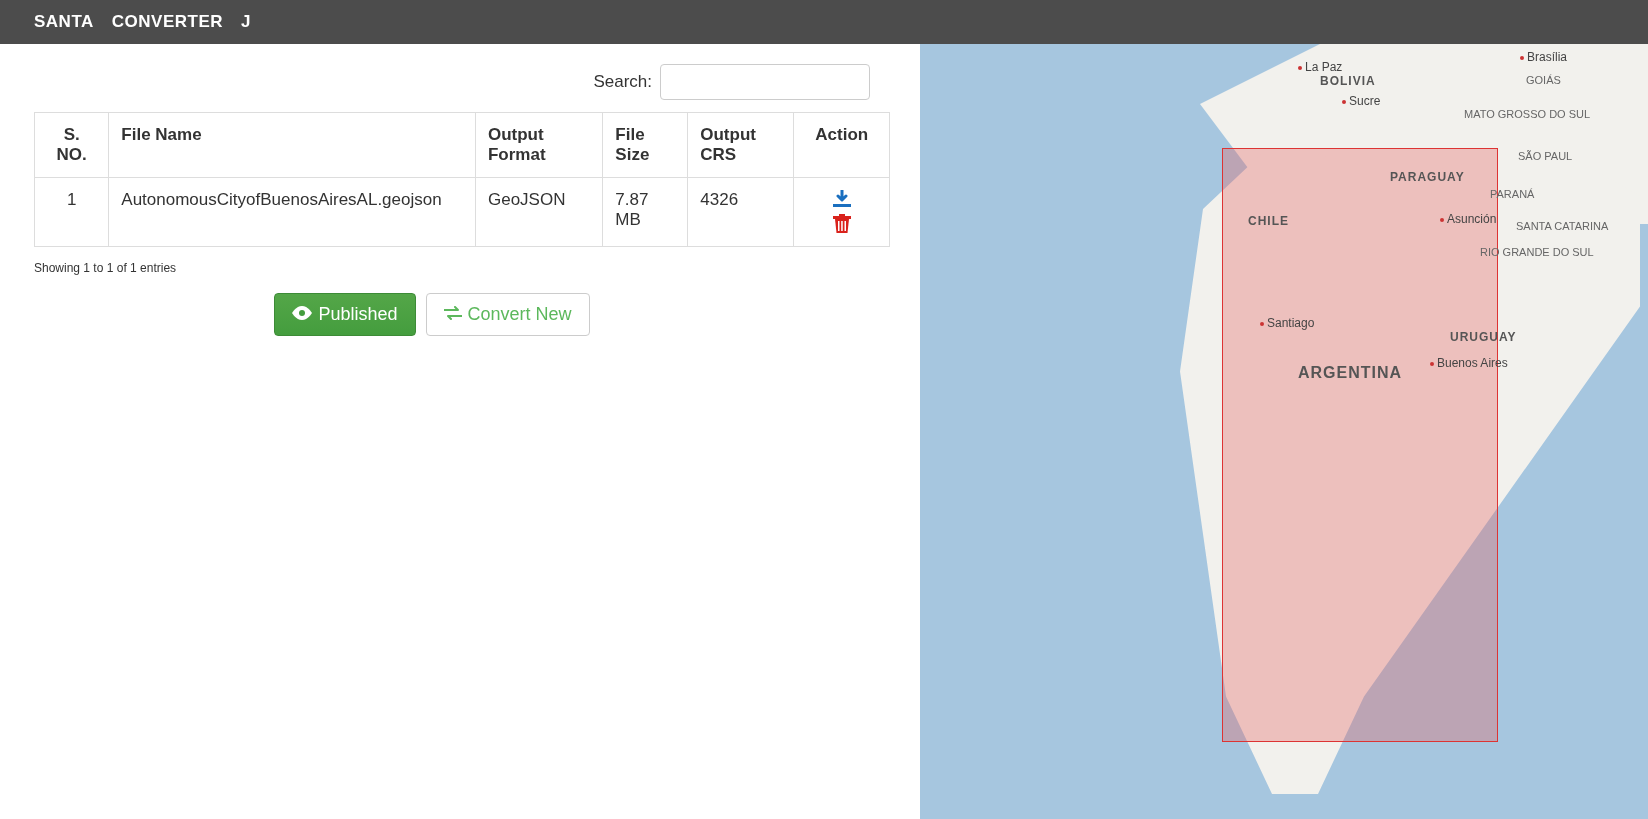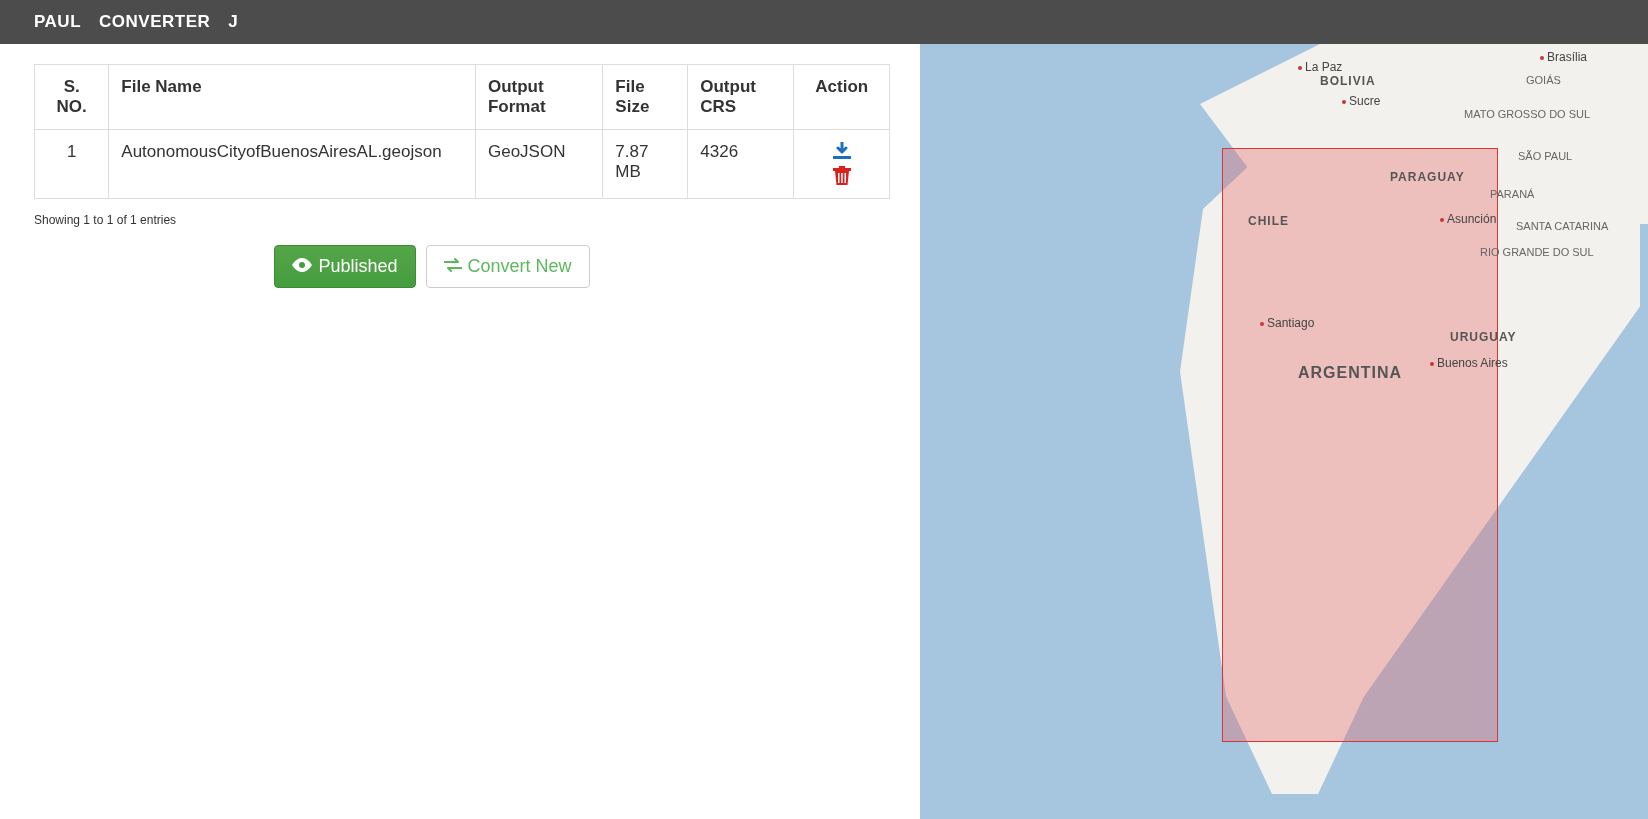--- a/index.html
+++ b/index.html
@@ -201,28 +201,32 @@
     display:inline-block;
     width:4px;height:4px;background:#c33;border-radius:50%;
     margin-right:3px;position:relative;top:-1px;
   }
 </style>
 </head>
 <body>
 
 <div class="topbar">
   <div class="nav">
-    <a href="#">PAUL</a>
+    <a href="#">SANTA</a>
     <a href="#">CONVERTER</a>
     <a href="#">J</a>
   </div>
 </div>
 
 <div class="main">
   <div class="left">
+    <div class="search-row">
+      <label>Search:</label>
+      <input type="text" value="" style="">
+    </div>
 
     <table class="data">
       <thead>
         <tr>
           <th class="center" style="width:70px">S. NO.</th>
           <th style="width:340px">File Name</th>
           <th style="width:120px">Output Format</th>
           <th style="width:80px">File Size</th>
           <th style="width:100px">Output CRS</th>
           <th class="center" style="width:90px">Action</th>
@@ -284,21 +288,21 @@
 
   <div class="right">
     <div class="ocean"></div>
     <div class="land landmass-top"></div>
     <div class="land landmass-main"></div>
     <div class="overlay-box"></div>
 
     <span class="map-label city" style="left:378px;top:16px">La Paz</span>
     <span class="map-label country" style="left:400px;top:30px">BOLIVIA</span>
     <span class="map-label city" style="left:422px;top:50px">Sucre</span>
-    <span class="map-label city" style="left:620px;top:6px">Brasília</span>
+    <span class="map-label city" style="left:600px;top:6px">Brasília</span>
     <span class="map-label region" style="left:606px;top:30px">GOIÁS</span>
     <span class="map-label region" style="left:544px;top:64px;width:70px">MATO GROSSO DO SUL</span>
     <span class="map-label region" style="left:598px;top:106px">SÃO PAUL</span>
     <span class="map-label region" style="left:570px;top:144px">PARANÁ</span>
     <span class="map-label region" style="left:596px;top:176px;width:70px">SANTA CATARINA</span>
     <span class="map-label region" style="left:560px;top:202px;width:90px">RIO GRANDE DO SUL</span>
     <span class="map-label country" style="left:470px;top:126px">PARAGUAY</span>
     <span class="map-label city" style="left:520px;top:168px">Asunción</span>
     <span class="map-label country" style="left:328px;top:170px">CHILE</span>
     <span class="map-label city" style="left:340px;top:272px">Santiago</span>

